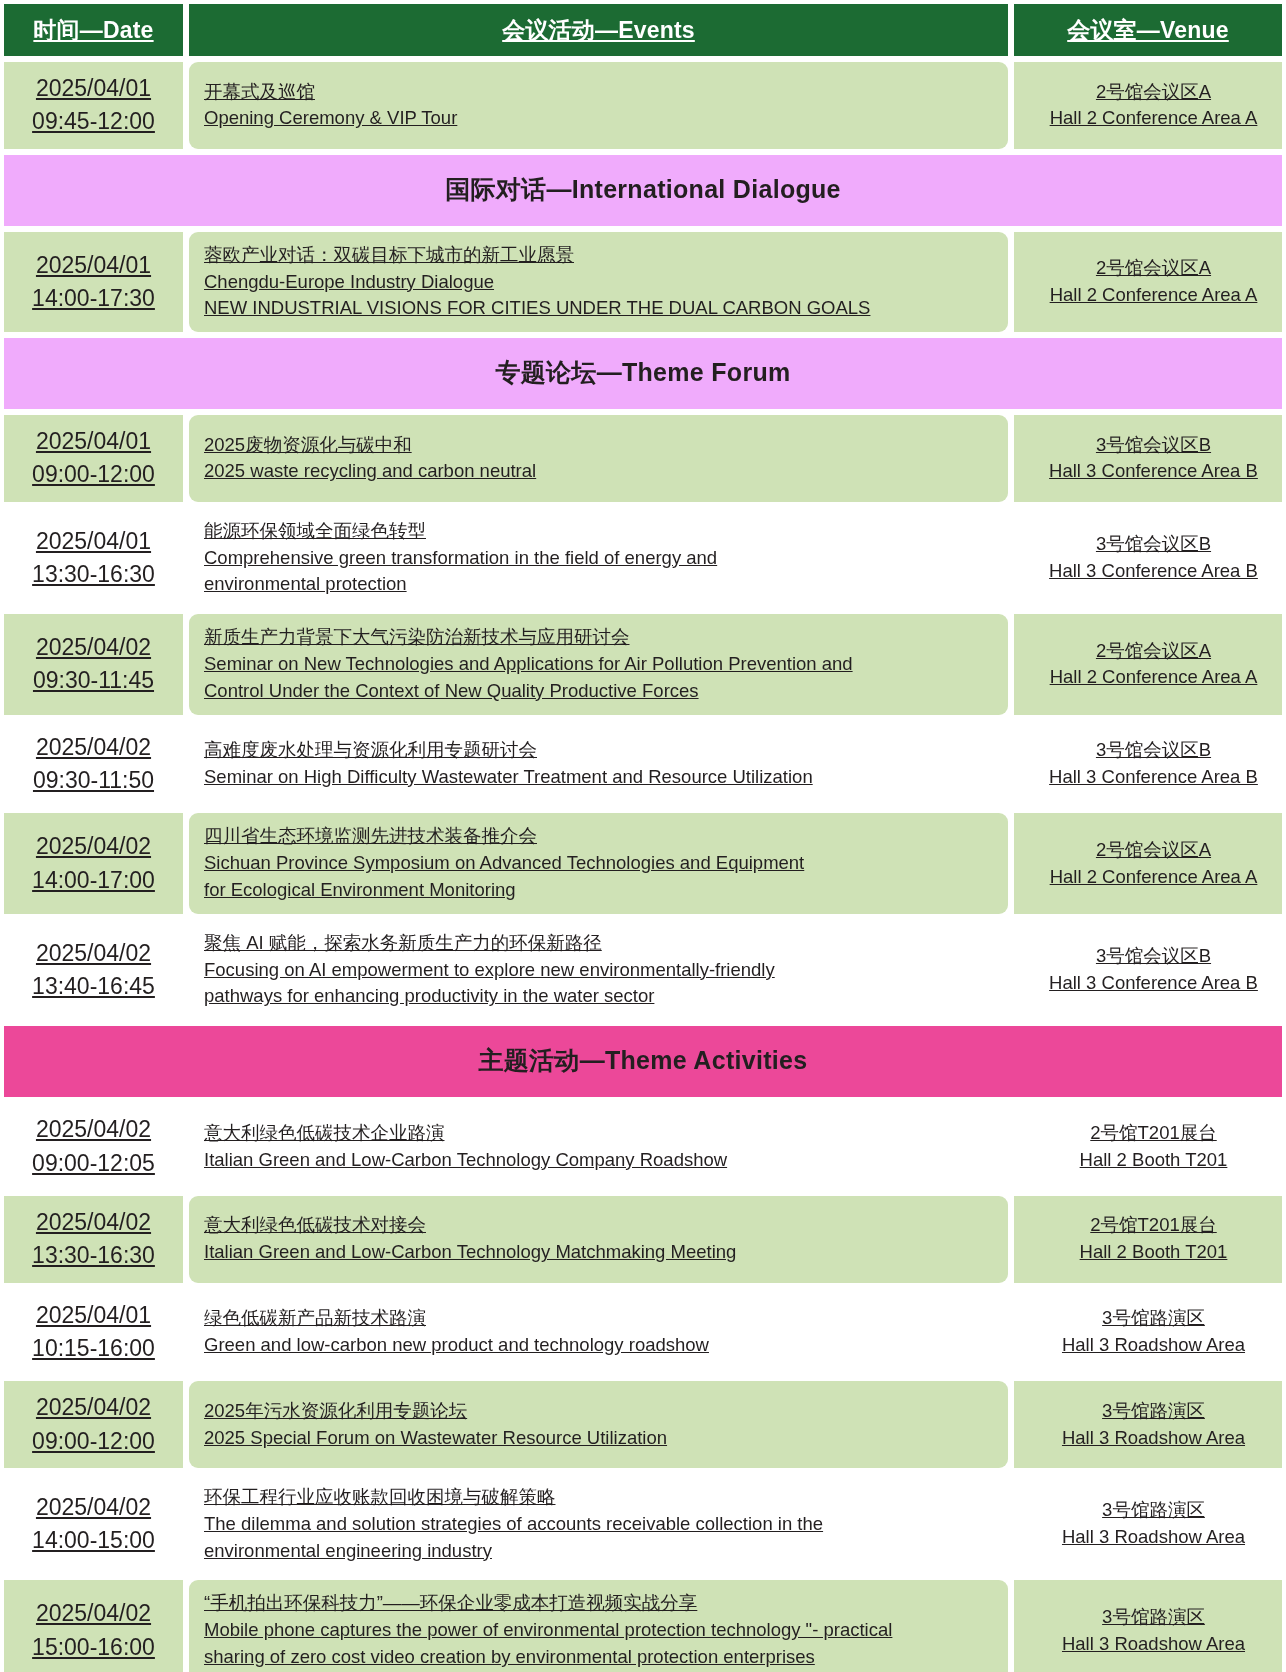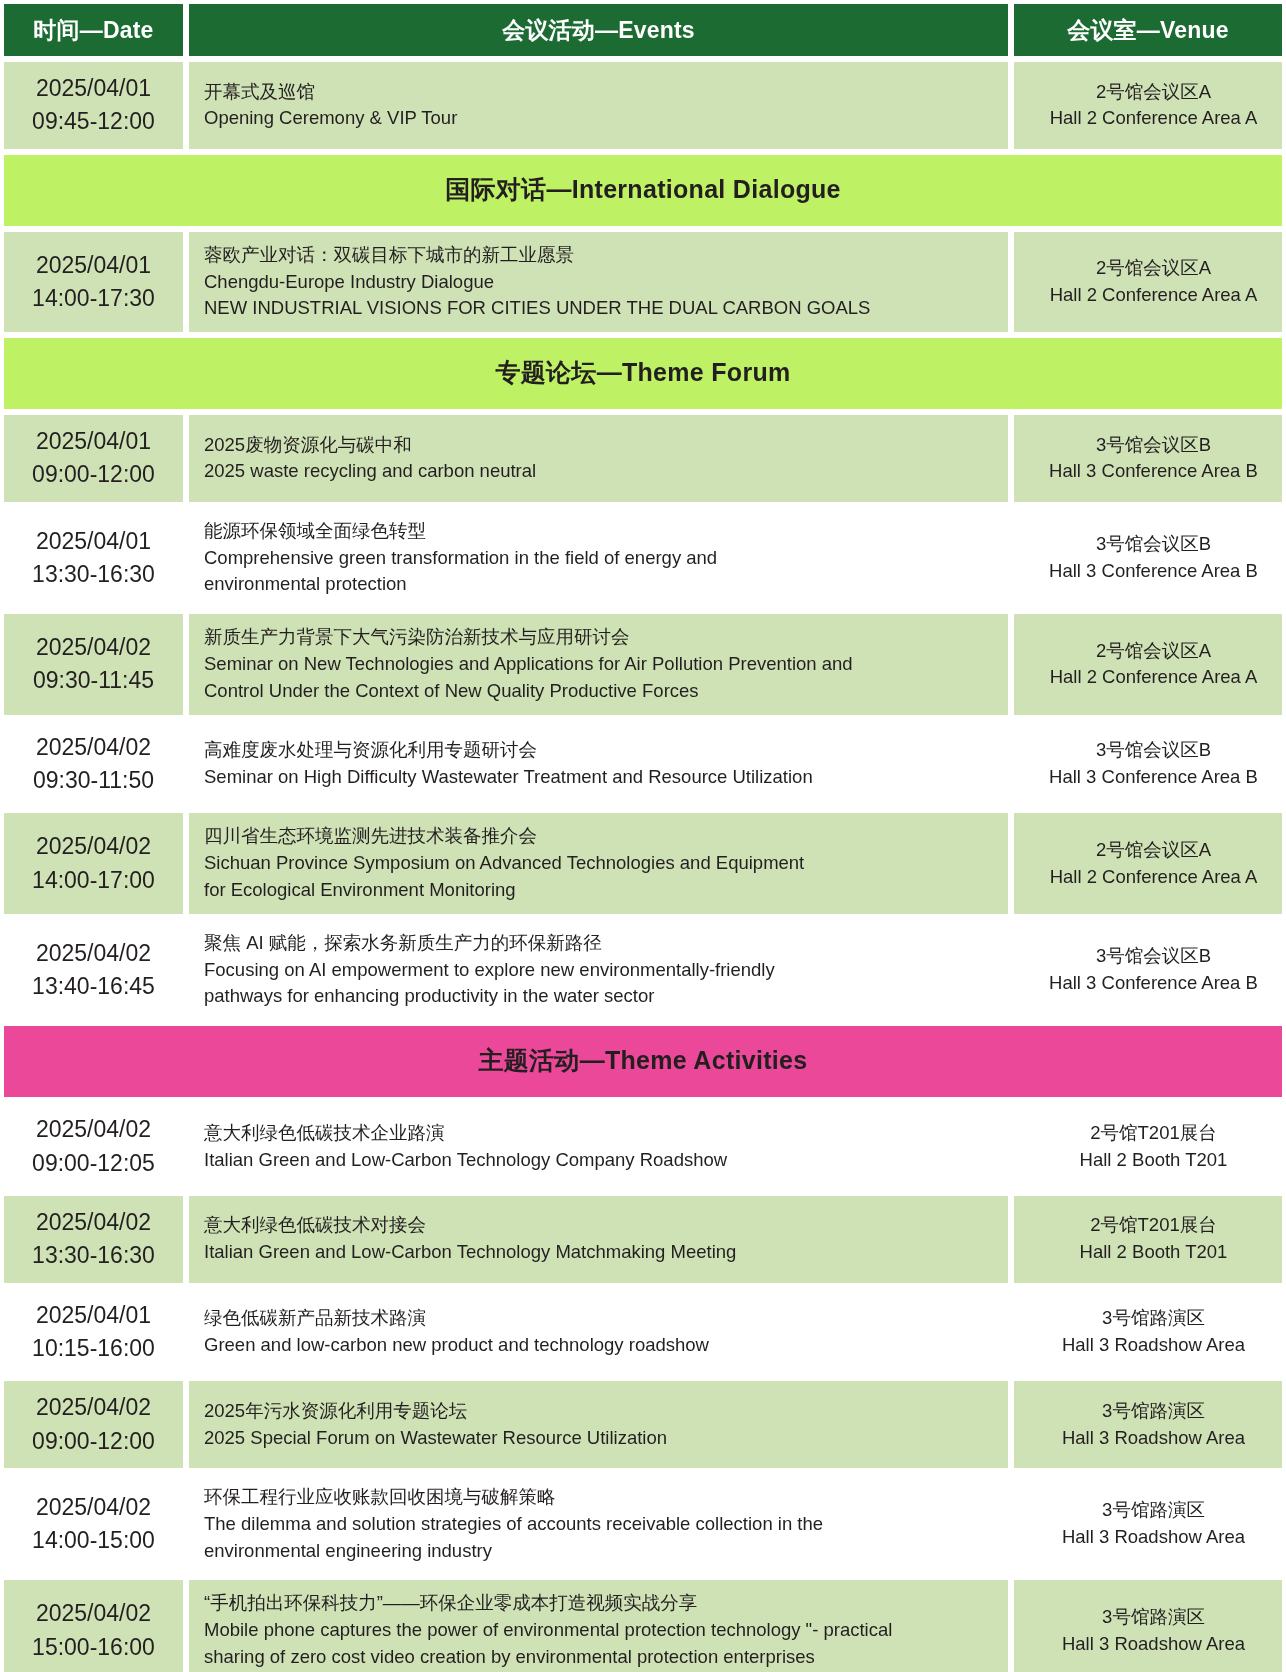--- a/index.html
+++ b/index.html
@@ -27,20 +27,21 @@
     grid-template-columns: 179px 6px 819px 6px 268px;
     margin-bottom: 6px;
   }
   .gap { background: #ffffff; }
 
   .cell {
     padding: 10px 0;
     display: flex;
     flex-direction: column;
     justify-content: center;
+    text-decoration: underline;
   }
 
   .cell.green { background: #cfe2b6; }
   .cell.white { background: #ffffff; }
 
   
   .header-row .cell {
     background: #1c6b33;
     color: #ffffff;
     font-weight: bold;
@@ -64,20 +65,21 @@
 
   
   .event-cell {
     align-items: flex-start;
     text-align: left;
     padding-left: 15px;
     padding-right: 3px;
     font-size: 18.5px;
     line-height: 1.45;
     color: #231f20;
+    border-radius: 9px;
   }
   .event-cell .zh { }
   .event-cell .en { }
 
   
   .venue-cell {
     align-items: center;
     text-align: center;
     font-size: 18.5px;
     line-height: 1.45;
@@ -91,21 +93,21 @@
     display: block;
     width: 1278px;
     margin-bottom: 6px;
     text-align: center;
     font-weight: bold;
     font-size: 25px;
     color: #231f20;
     letter-spacing: 0.3px;
   }
   .section-row.on-white {
-    background: #bef264;
+    background: #f0abfc;
     padding: 18px 0 20px 0;
   }
   .section-row.on-green {
     background: #ec4899;
     padding: 18px 0 20px 0;
   }
 </style>
 </head>
 <body>
 

